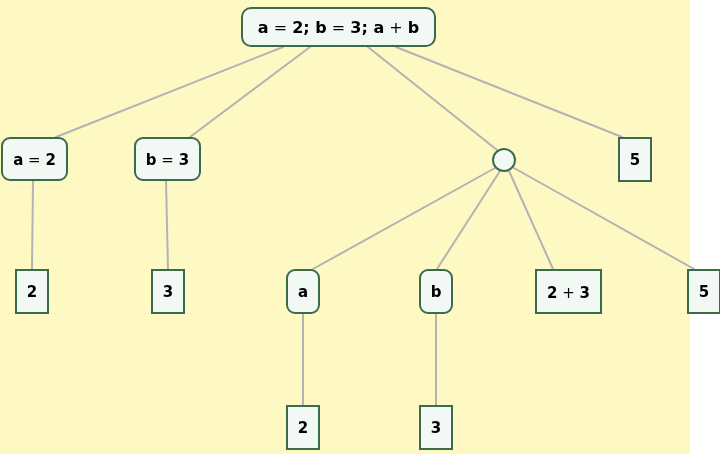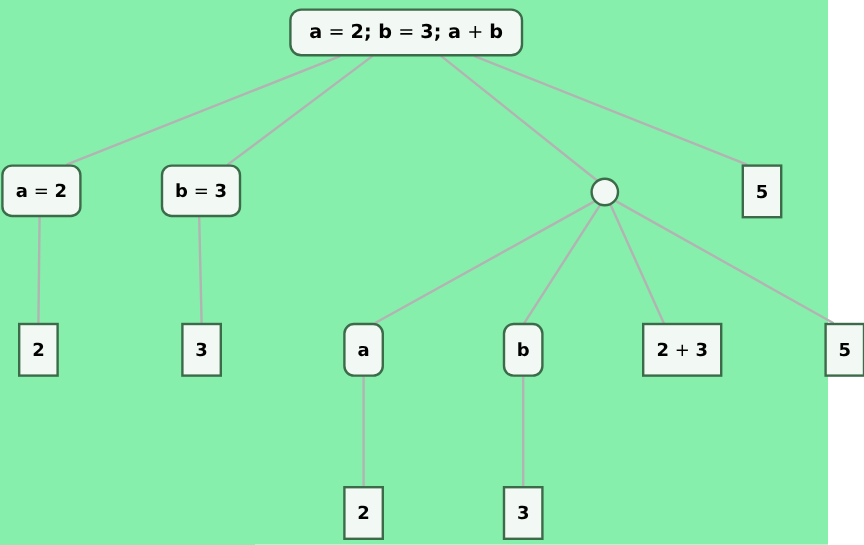--- a/index.html
+++ b/index.html
@@ -10,21 +10,21 @@
   body {
     width: 720px;
     height: 454px;
     font-family: "DejaVu Sans", sans-serif;
     overflow: hidden;
   }
   #diagram-root {
     position: relative;
     width: 690px;
     height: 454px;
-    background: #86efac;
+    background: #fef9c3;
   }
   svg.tree-canvas {
     position: absolute;
     top: 0;
     left: 0;
     width: 720px;
     height: 454px;
     display: block;
   }
   .edge-line {

